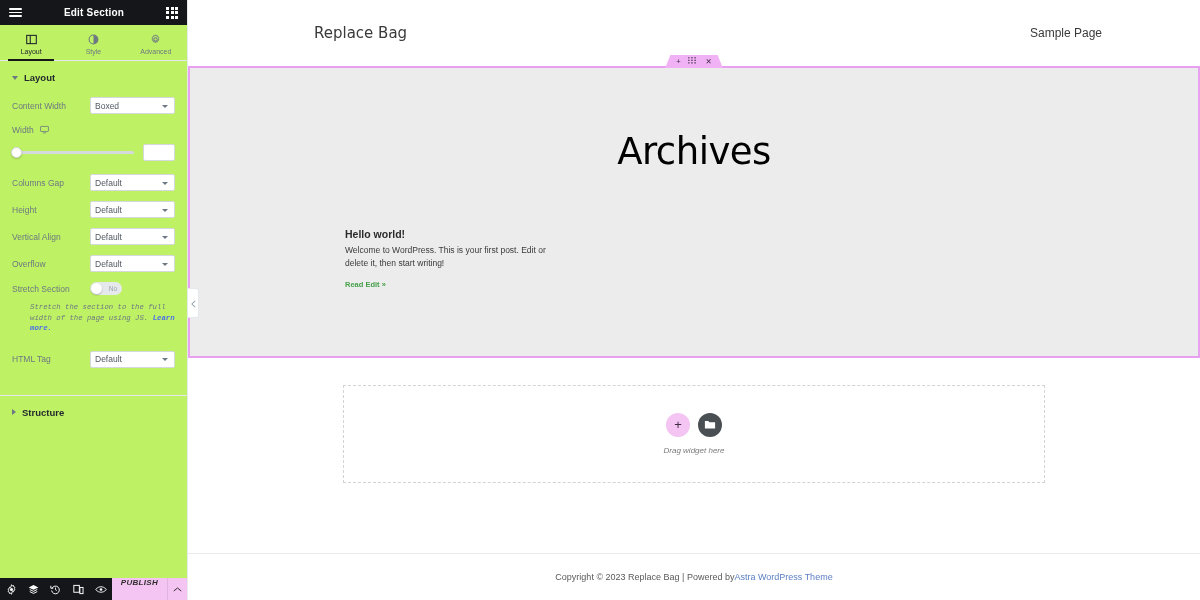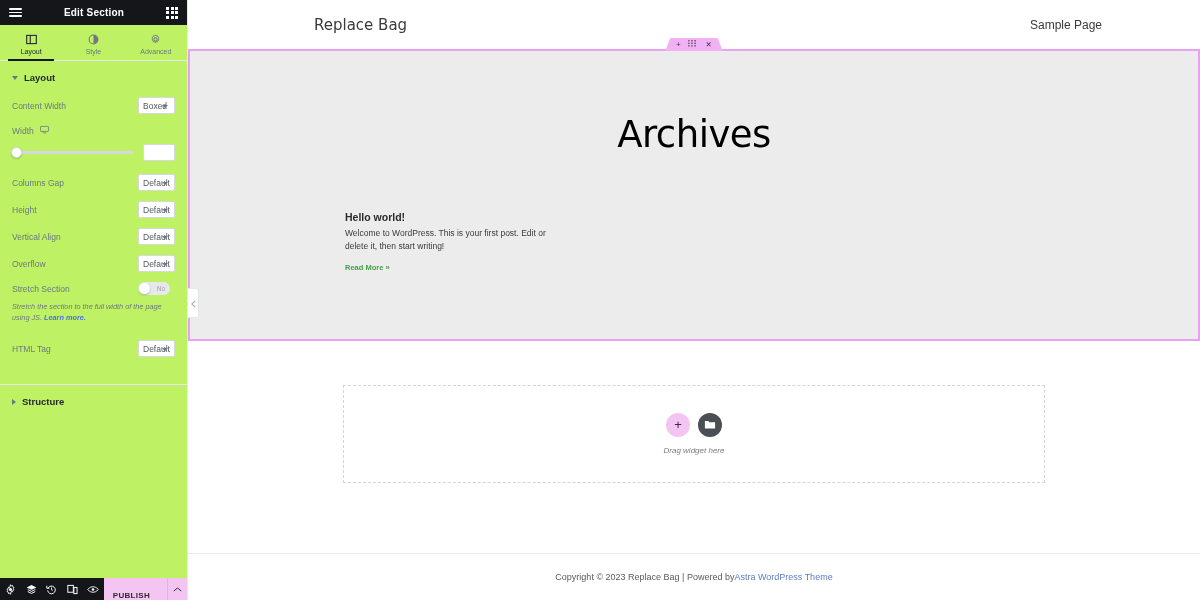--- a/index.html
+++ b/index.html
@@ -47,24 +47,24 @@
   .accordion-title {
     display: flex; align-items: center; gap: 6px;
     padding: 11px 12px 9px 12px; font-size: 9.5px; font-weight: bold; color: #24292e;
     cursor: pointer;
   }
   .caret-down { width: 0; height: 0; border-left: 3px solid transparent; border-right: 3px solid transparent; border-top: 4px solid #6d7882; }
   .caret-right { width: 0; height: 0; border-top: 3px solid transparent; border-bottom: 3px solid transparent; border-left: 4px solid #6d7882; }
   .divider { height: 1px; background: #e6e9ec; margin: 6px 0 0 0; }
 
   .ctrl-row {
-    display: flex; align-items: center; padding: 5px 12px; min-height: 23px; gap: 48px;
+    display: flex; align-items: center; padding: 5px 12px; min-height: 23px;
   }
   .ctrl-label { font-size: 8.5px; color: #6d7882; flex: 0 0 78px; }
-  .ctrl-label.withicon { display: flex; align-items: center; gap: 6px; flex: 1; }
+  .ctrl-label.withicon { display: flex; align-items: flex-start; gap: 6px; flex: 1; }
 
   .select {
     position: relative; width: 88px; height: 17px; border: 1px solid #d5d8dc; border-radius: 2px;
     background: #fff; display: flex; align-items: center; padding: 0 4px;
     font-size: 8.5px; color: #515962; cursor: pointer;
   }
   .select .arrow {
     position: absolute; right: 6px; top: 50%; margin-top: -1px;
     width: 0; height: 0; border-left: 3px solid transparent; border-right: 3px solid transparent; border-top: 3.5px solid #6d7882;
   }
@@ -76,55 +76,55 @@
     width: 11px; height: 11px; border-radius: 50%; background: #fff; border: 1px solid #d5d8dc;
     box-shadow: 0 1px 2px rgba(0,0,0,.18);
   }
   .num-input { width: 32px; height: 17px; border: 1px solid #d5d8dc; border-radius: 2px; background: #fff; }
 
   .switch { width: 32px; height: 13px; border-radius: 8px; background: #e6e9ec; position: relative; cursor: pointer; display:flex; align-items:center;}
   .switch .knob { position: absolute; left: 1px; width: 11px; height: 11px; border-radius: 50%; background: #fff; box-shadow: 0 1px 2px rgba(0,0,0,.25); }
   .switch .txt { position: absolute; right: 5px; font-size: 6.5px; color: #9aa3ab; }
 
   .helper {
-    padding: 2px 12px 0 12px; font-size: 7.3px; line-height: 1.45; color: #6d7882; font-style: italic;
+    padding: 2px 12px 0 30px; font-size: 7.3px; line-height: 1.45; color: #6d7882; font-style: italic; font-family: Liberation Mono, monospace;
   }
   .helper a { color: #4a6fe8; font-weight: bold; text-decoration: none; }
 
   #need-help {
     text-align: center; font-size: 8px; color: #6d7882; padding: 26px 0 0 0;
     display: flex; align-items: center; justify-content: center; gap: 4px; cursor: pointer;
   }
   .qmark { width: 9px; height: 9px; border: 1px solid #9aa3ab; border-radius: 50%; font-size: 6.5px; line-height: 7.5px; text-align: center; color: #6d7882; }
 
   
   #panel-footer {
     height: 22px; background: #14161a; display: flex; align-items: center; flex: 0 0 22px;
   }
   .foot-icon { width: 25px; display: flex; align-items: center; justify-content: center; cursor: pointer; }
   #publish {
-    margin-left: auto; height: 22px; background: #f4c4f3; display: flex; align-items: flex-end;
-    gap: 8px; cursor: pointer;
+    margin-left: auto; height: 22px; background: #f4c4f3; display: flex; align-items: flex-start;
+    gap: 0; cursor: pointer; font-style: italic;
   }
   #publish .lbl { font-size: 8px; font-weight: bold; color: #2e2e2e; padding: 0 9px; letter-spacing: .3px;}
   #publish .chev { width: 20px; display: flex; align-items: center; justify-content: center; border-left: 1px solid rgba(0,0,0,.08); height: 100%; }
 
   
   #collapse-handle {
     position: absolute; left: 188px; top: 288px; width: 11px; height: 30px;
     background: #fff; border: 1px solid #e6e9ec; border-left: none;
     border-radius: 0 3px 3px 0; display: flex; align-items: center; justify-content: center;
     cursor: pointer; z-index: 20;
   }
 
   
   #preview { position: absolute; left: 188px; top: 0; width: 1012px; height: 600px; background: #fff; }
 
   #site-header {
-    height: 49px; display: flex; align-items: center; padding: 0 28px 0 126px;
+    height: 66px; display: flex; align-items: center; padding: 0 28px 0 126px;
     background: #fff; position: relative;
   }
   #site-title { font-size: 15px; color: #3a3a3a; font-family: "DejaVu Sans", sans-serif; }
   #site-nav { margin-left: auto; margin-right: 70px; font-size: 12px; color: #3a3a3a; cursor: pointer; }
 
   
   #section {
     position: relative; margin: 0; height: 292px;
     background: #ececec; border: 2px solid #e8a0f0;
   }
@@ -397,21 +397,21 @@
           </svg>
       </span>
       <span>✕</span>
     </div>
 
     <div id="archives-title">Archives</div>
 
     <div id="post">
       <h2>Hello world!</h2>
       <p>Welcome to WordPress. This is your first post. Edit or delete it, then start writing!</p>
-      <a class="readmore" href="#">Read More »</a>
+      <a class="readmore" href="#">Read Edit »</a>
     </div>
   </div>
 
   <div id="drop-area">
     <div class="dz-btns">
       <div class="dz-circle dz-add">
         <span>+</span>
       </div>
       <div class="dz-circle dz-tpl">
         <span>

